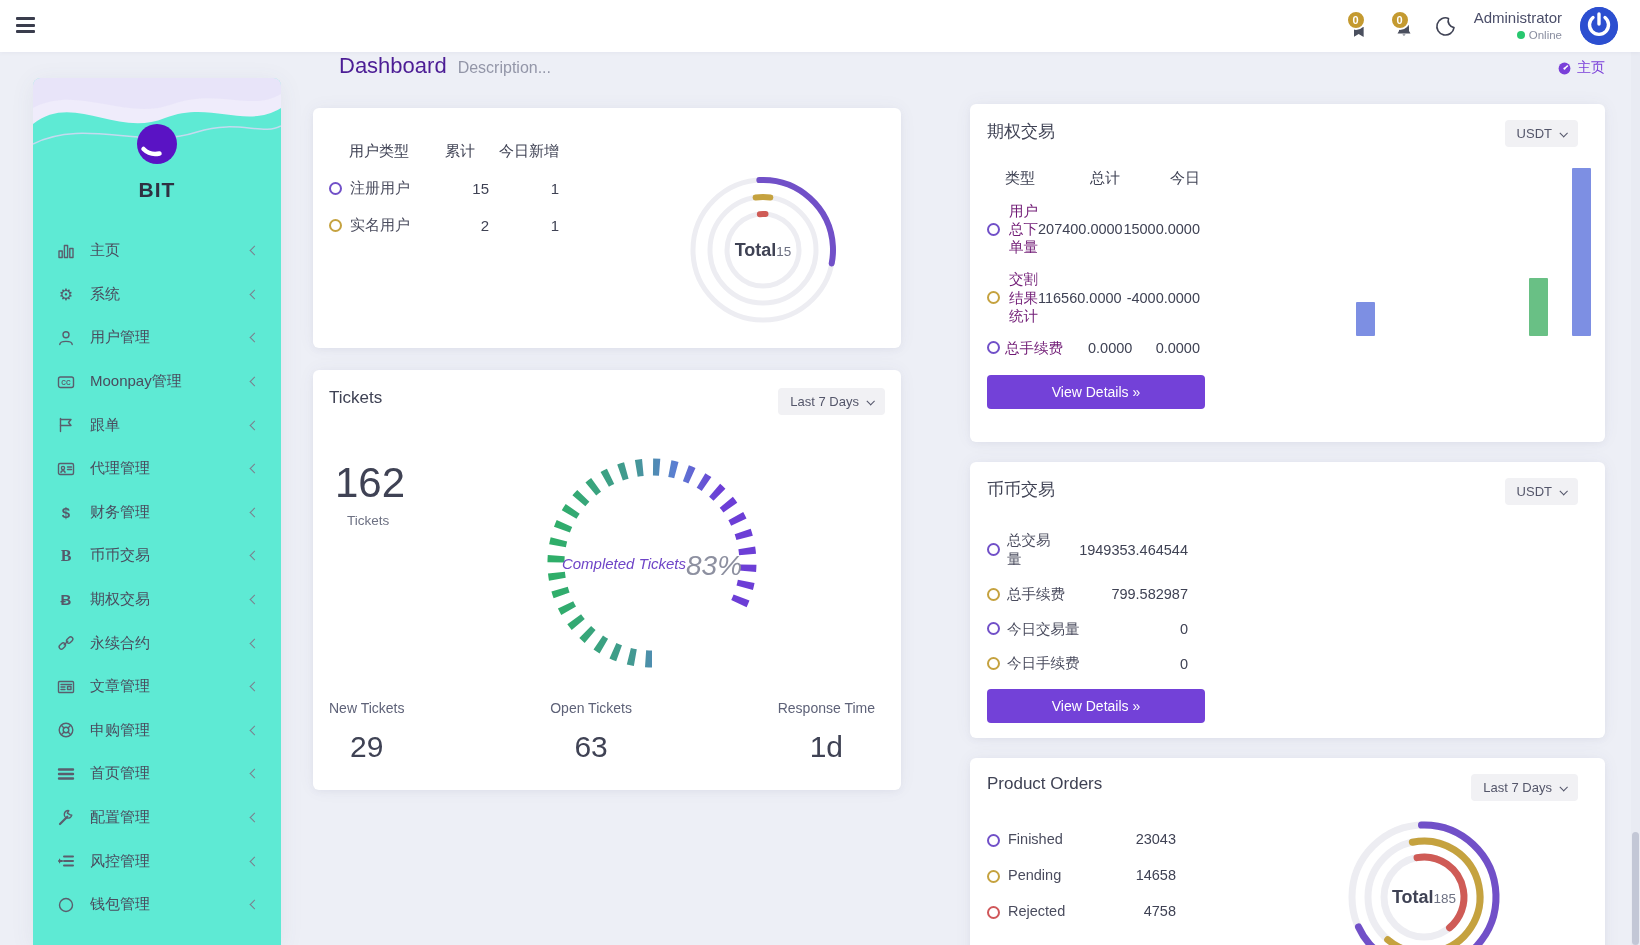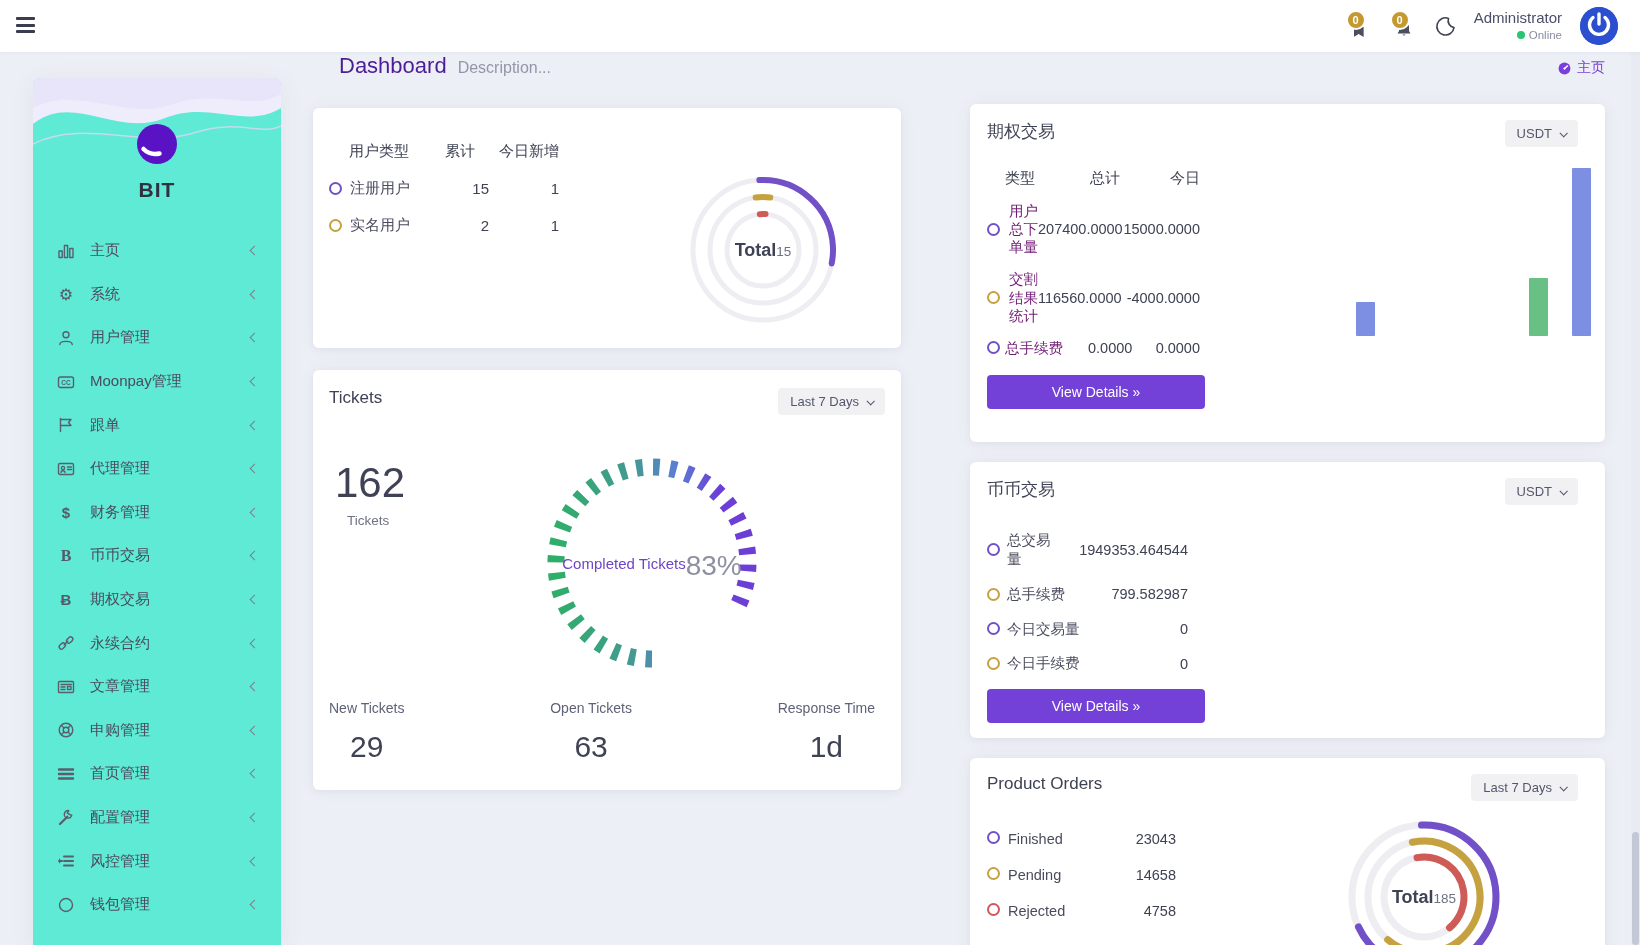--- a/index.html
+++ b/index.html
@@ -75,21 +75,21 @@
     display:flex; flex-direction:row; align-items:center; justify-content:center; }
   .ring-center .tl { font-size:18px; font-weight:bold; color:#3f4254; }
   .ring-center .tv { font-size:13.5px; color:#6d7183; margin-top:2px; }
   #donut-user { left:370px; top:62px; width:160px; height:160px; }
 
   
   #card-tickets { left:313px; top:370px; width:588px; height:420px; padding:18px 16px; }
   .t-toprow { display:flex; justify-content:space-between; align-items:flex-start; }
   #tk-big { font-size:42px; font-weight:400; color:#3f4254; margin-top:44px; margin-left:6px; }
   #tk-big-lb { font-size:13.5px; color:#6d7183; margin-left:18px; margin-top:6px; }
-  #gauge-wrap { position:absolute; left:229px; top:83px; width:220px; height:220px; }
+  #gauge-wrap { position:absolute; left:229px; top:83px; width:220px; height:220px;font-style:italic; }
   #gauge-wrap .gc1 { font-size:15px; color:#6e44c7; }
   #gauge-wrap .gc2 { font-size:28px; color:#8d90a0; margin-top:6px; }
   #tk-stats { position:absolute; left:16px; right:26px; top:330px; display:flex; justify-content:space-between; }
   .tk-col { text-align:center; }
   .tk-col .lb { font-size:14px; color:#5e6278; }
   .tk-col .vl { font-size:30px; color:#3f4254; margin-top:14px; }
 
   
   #card-options { left:970px; top:104px; width:635px; height:338px; padding:16px 27px 16px 17px; }
   #card-coin    { left:970px; top:462px; width:635px; height:276px; padding:16px 27px 16px 17px; }
@@ -102,21 +102,21 @@
   .o-row .v1 { width:82px; text-align:right; } .o-row .v2 { width:80px; text-align:right; }
   .bars { position:absolute; left:0; top:0; width:100%; height:100%; pointer-events:none; }
   .bar { position:absolute; width:19px; bottom:106px; border-radius:1px; }
 
   .c-row { display:flex; align-items:center; margin-top:16px; width:201px; font-size:14.5px; }
   .c-row .lb { flex:1; margin-left:7px; color:#4a4c5e; line-height:1.3; }
   .c-row .lb.narrow { flex:none; width:50px; }
   .c-row .vl { text-align:right; flex:1; }
   .c-row .vl.fx { flex:none; margin-left:auto; }
 
-  .p-row { display:flex; align-items:flex-start; margin-top:20px; width:189px; font-size:14.5px; }
+  .p-row { display:flex; align-items:flex-end; margin-top:20px; width:189px; font-size:14.5px; }
   .p-row .lb { flex:1; margin-left:8px; color:#4a4c5e; }
   .p-row .vl { text-align:right; }
   #donut-orders { left:374px; top:59px; width:160px; height:160px; }
 
   
   #sbar-track { position:absolute; right:0; top:0; width:9px; height:945px; background:#e9ebf3; }
   #sbar-thumb { position:absolute; right:1px; top:832px; width:7px; height:113px; background:#c3c7d6; border-radius:4px; }
 </style>
 </head>
 <body>

